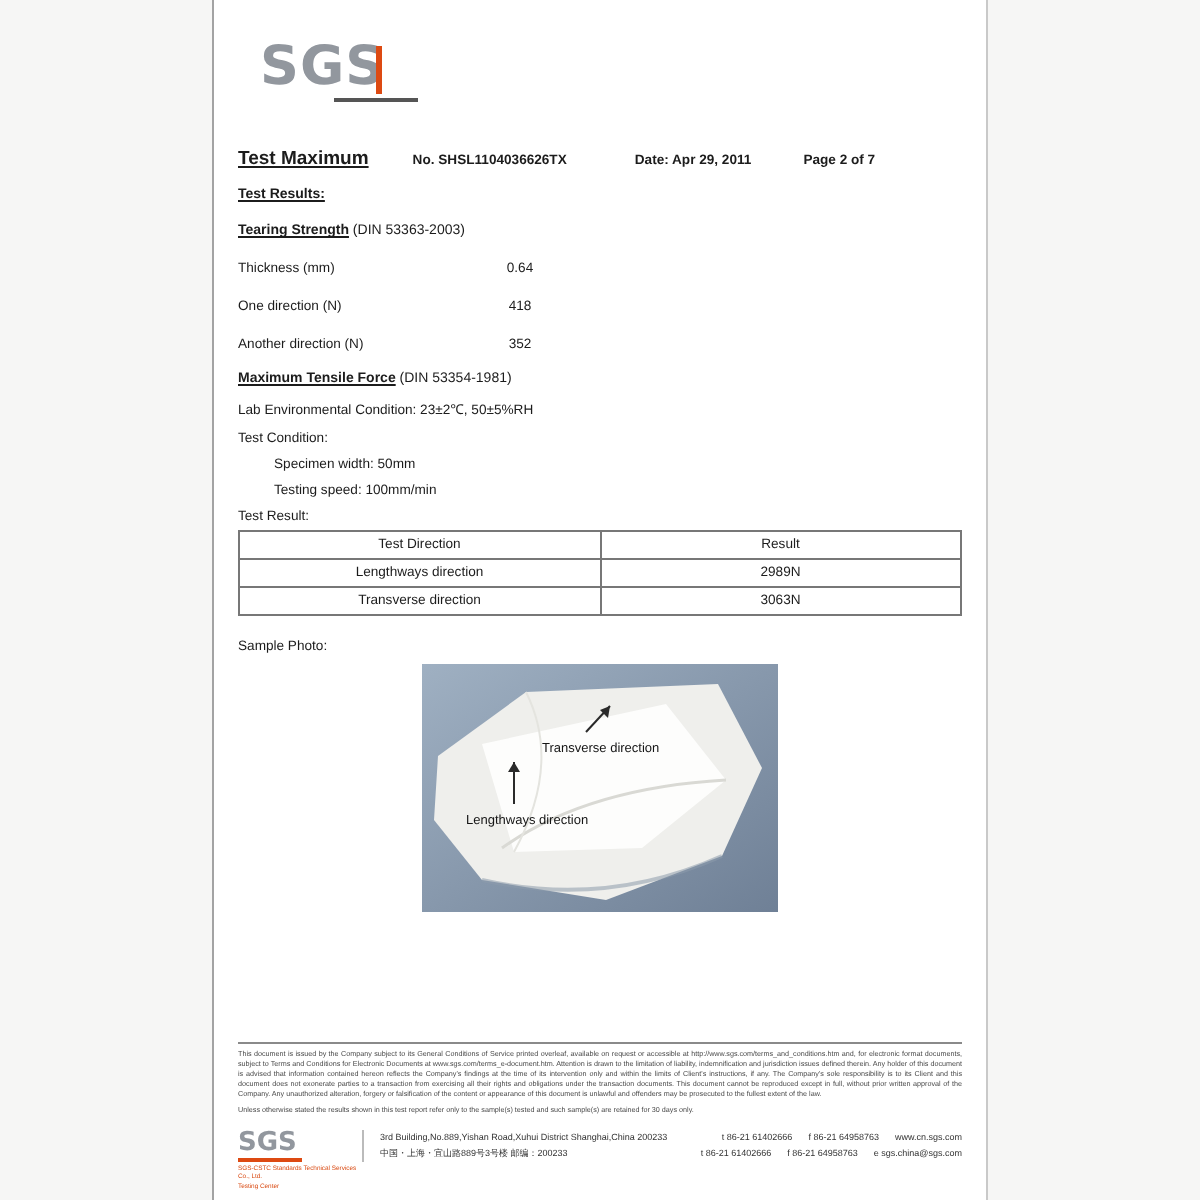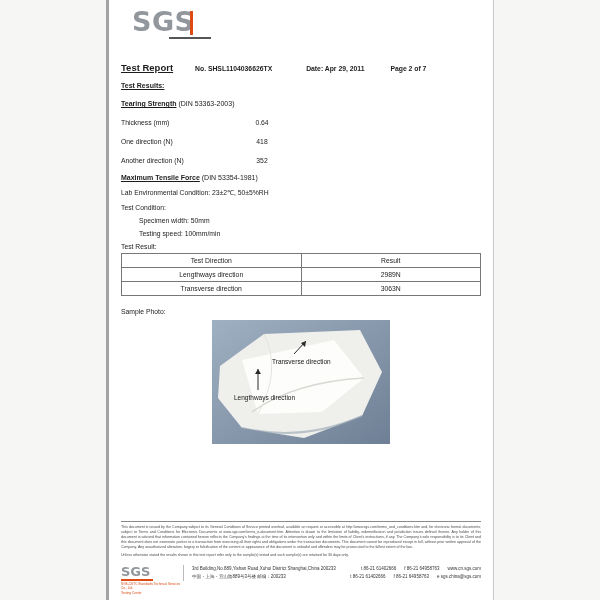--- a/index.html
+++ b/index.html
@@ -7,23 +7,23 @@
   body {
     background:#f6f6f5;
     font-family:"Liberation Sans", sans-serif;
     color:#1c1c1c;
   }
   .page {
     position:relative;
     width:388px; height:600px;
     margin:0 auto;
     background:#ffffff;
-    border-left:3px solid #a3a3a3;
+    border-left:1px solid #a3a3a3;
     border-right:1px solid #c9c9c9;
-    padding:8px 12px 0;
+    padding:20px 12px 0;
     overflow:hidden;
   }
   
   .logo { position:relative; margin-left:11px; width:104px; height:30px; }
   .logo-text {
     font-family:"DejaVu Sans", sans-serif;
     font-size:27px; font-weight:bold; line-height:1;
     color:#92979e; letter-spacing:0.5px;
   }
   .logo-bar { position:absolute; left:58px; top:3px; width:3px; height:24px; background:#dd4a12; }
@@ -79,21 +79,21 @@
 
 <div class="page">
 
   <div class="logo">
     <span class="logo-text">SGS</span>
     <span class="logo-bar"></span>
     <span class="logo-underline"></span>
   </div>
 
   <div class="header-row">
-    <span class="title">Test Report</span>
+    <span class="title">Test Maximum</span>
     <span class="report-no">No. SHSL1104036626TX</span>
     <span class="date">Date: Apr 29, 2011</span>
     <span class="page-info">Page 2 of 7</span>
   </div>
 
   <div class="section-label">Test Results:</div>
 
   <div class="sec-title">
     <span class="b">Tearing Strength</span><span> (DIN 53363-2003)</span>
   </div>

